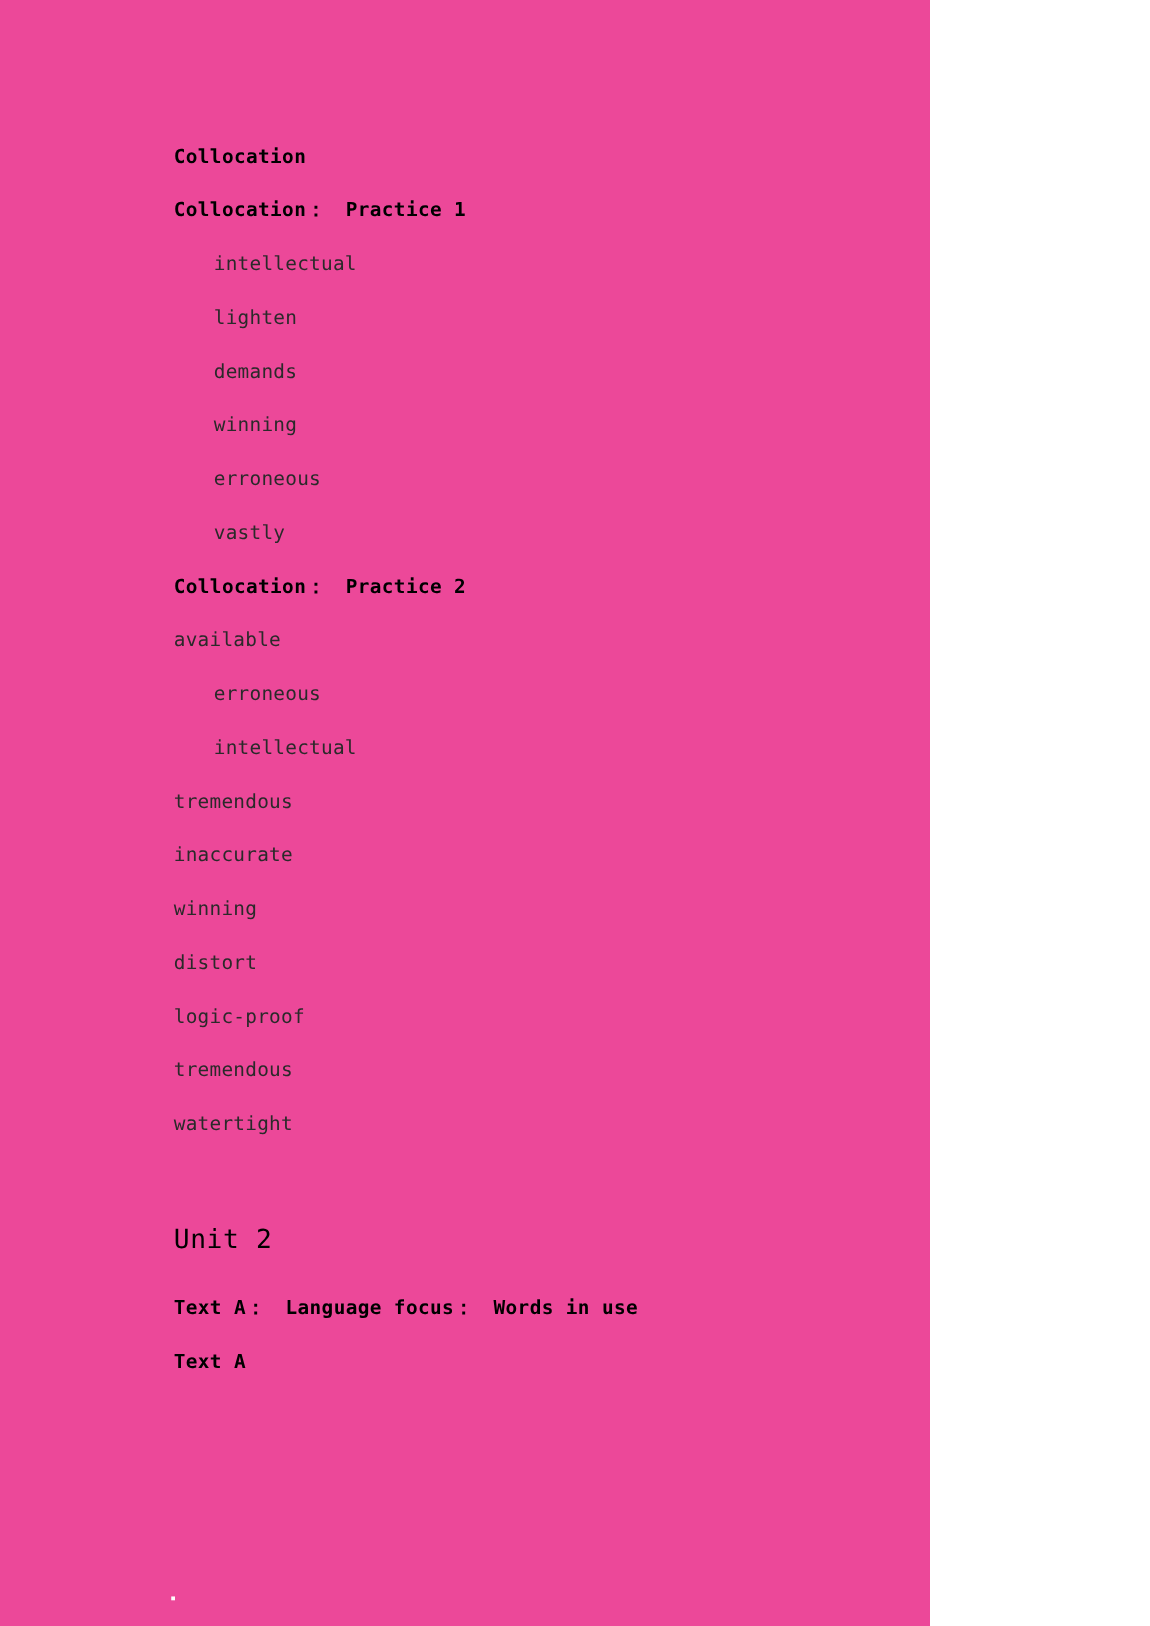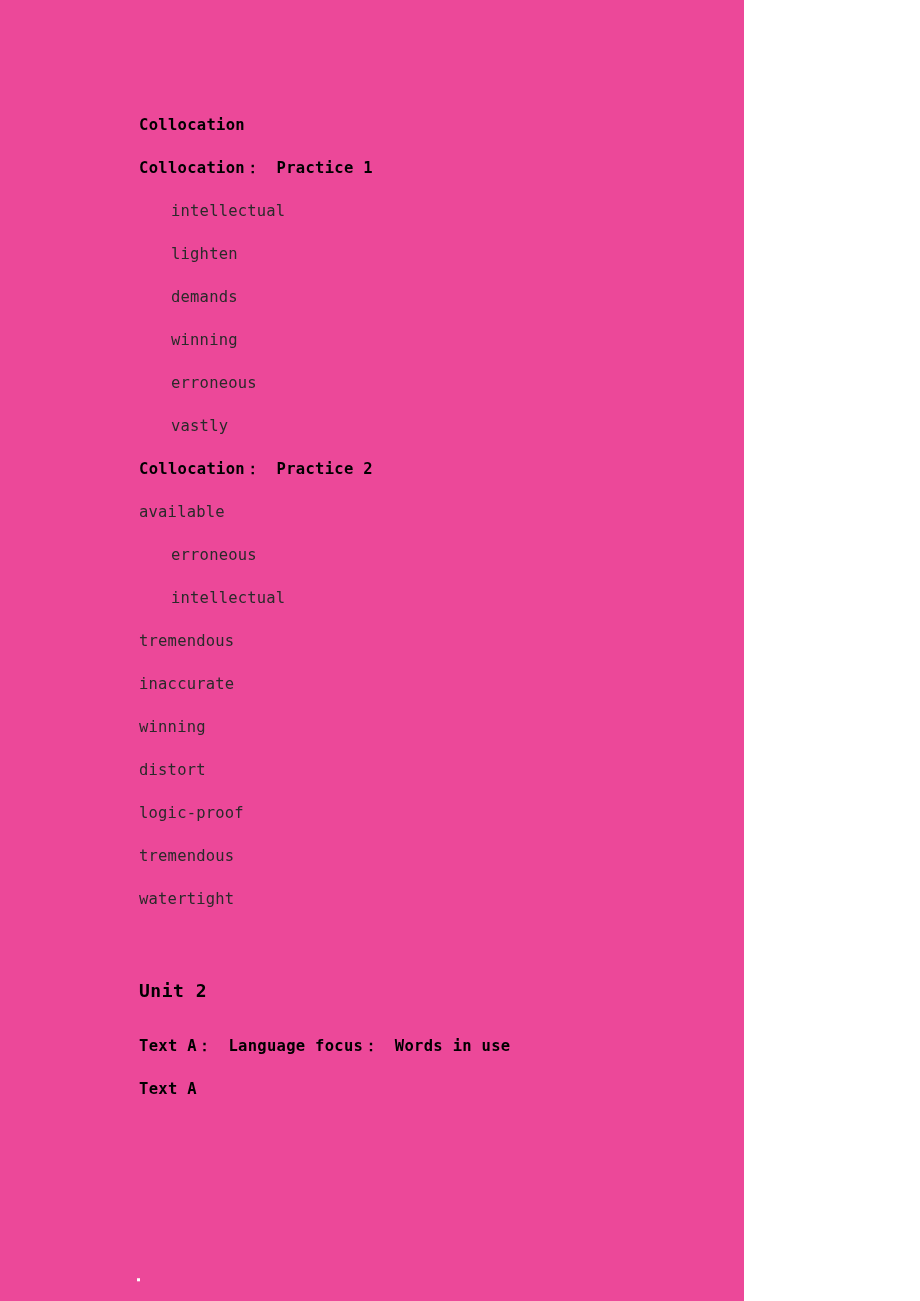--- a/index.html
+++ b/index.html
@@ -36,22 +36,22 @@
   }
   .line.heading {
     font-weight: bold;
     color: #000000;
     letter-spacing: 0.3px;
   }
   .line.indent {
     padding-left: 32px;
   }
   .line.unit-title {
-    font-size: 18px;
-    font-weight: bold;
+    font-size: 21px;
+    font-weight: normal;
     color: #000000;
     line-height: 46px;
     height: 46px;
     letter-spacing: 0.5px;
   }
   .spacer-large {
     height: 47px;
   }
   .spacer-unit {
     height: 11px;

